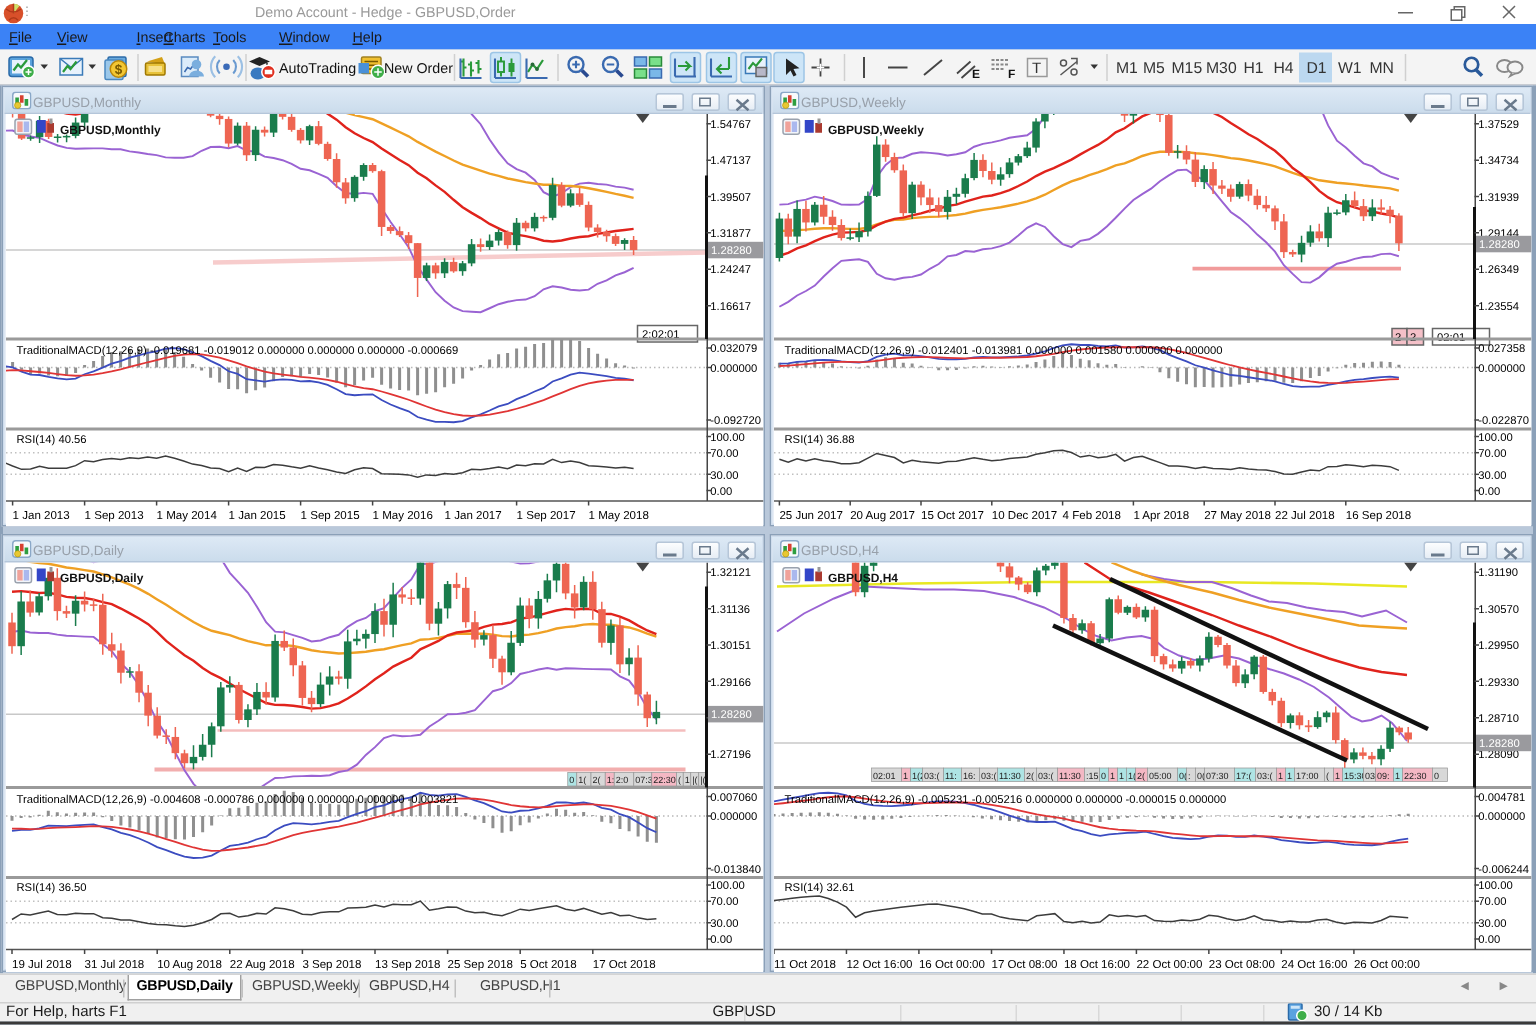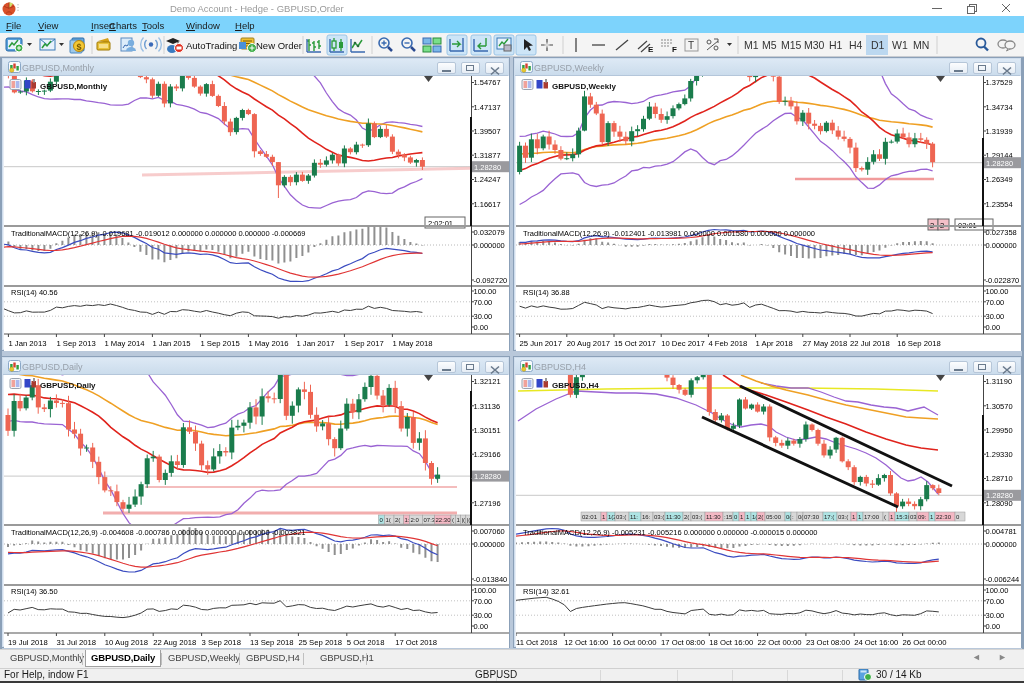--- a/index.html
+++ b/index.html
@@ -9,21 +9,21 @@
       </svg>
       <span style="position:absolute;left:14px;top:3px;color:#999;font:8px 'Liberation Sans'">⋮</span>
       <span style="position:absolute;left:170px;top:3px;color:#9a9a9a;font:9.5px 'Liberation Sans'">Demo Account - Hedge - GBPUSD,Order</span>
       <svg width="90" height="17" style="position:absolute;left:925px;top:0">
         <path d="M7,8.5 L17,8.5" stroke="#666"></path>
         <rect x="44.5" y="4.5" width="7" height="7" fill="none" stroke="#666"></rect>
         <rect x="42.5" y="6.5" width="7" height="7" fill="#fff" stroke="#666"></rect>
         <path d="M77,4 L85,12 M85,4 L77,12" stroke="#666"></path>
       </svg>
     </div>
-    <div style="position:absolute;left:0;top:16px;width:1024px;height:17px;background:#7dd3fc;font:9.5px 'Liberation Sans';color:#1a1a1a">
+    <div style="position:absolute;left:0;top:16px;width:1024px;height:17px;background:#3b82f6;font:9.5px 'Liberation Sans';color:#1a1a1a">
       <span style="position:absolute;left:6px;top:4px"><u>F</u>ile</span>
       <span style="position:absolute;left:38px;top:4px"><u>V</u>iew</span>
       <span style="position:absolute;left:91px;top:4px"><u>I</u>nsert</span>
       <span style="position:absolute;left:109px;top:4px"><u>C</u>harts</span>
       <span style="position:absolute;left:142px;top:4px"><u>T</u>ools</span>
       <span style="position:absolute;left:186px;top:4px"><u>W</u>indow</span>
       <span style="position:absolute;left:235px;top:4px"><u>H</u>elp</span>
     </div>
     <div style="position:absolute;left:0;top:33px;width:1024px;height:24px;background:#f4f4f4;border-bottom:1px solid #c8ccd2">
       <svg width="1024" height="24" style="position:absolute;left:0;top:0" font-family="Liberation Sans">
@@ -1565,21 +1565,21 @@
       <span style="position:absolute;left:320px;top:2px">GBPUSD,H1</span>
       <span style="position:absolute;left:82px;top:3px;width:1px;height:12px;background:#c0c0c0"></span>
       <span style="position:absolute;left:161px;top:3px;width:1px;height:12px;background:#c0c0c0"></span>
       <span style="position:absolute;left:239px;top:3px;width:1px;height:12px;background:#c0c0c0"></span>
       <span style="position:absolute;left:303px;top:3px;width:1px;height:12px;background:#c0c0c0"></span>
       <span style="position:absolute;left:366px;top:3px;width:1px;height:12px;background:#c0c0c0"></span>
       <span style="position:absolute;left:972px;top:2px;color:#888;font-size:9px">◄</span>
       <span style="position:absolute;left:998px;top:2px;color:#888;font-size:9px">►</span>
     </div>
     <div style="position:absolute;left:0;top:668px;width:1024px;height:13px;background:#f0f0f0;border-top:1px solid #d0d0d0;font:10px 'Liberation Sans';color:#1a1a1a">
-      <span style="position:absolute;left:4px;top:0px">For Help, indow F1</span>
+      <span style="position:absolute;left:4px;top:0px">For Help, harts F1</span>
       <span style="position:absolute;left:475px;top:0px">GBPUSD</span>
       <span style="position:absolute;left:496px;top:1px;width:1px;height:11px;background:#d8d8d8"></span>
       <span style="position:absolute;left:600px;top:1px;width:1px;height:11px;background:#d8d8d8"></span>
       <span style="position:absolute;left:677px;top:1px;width:1px;height:11px;background:#d8d8d8"></span>
       <span style="position:absolute;left:732px;top:1px;width:1px;height:11px;background:#d8d8d8"></span>
       <span style="position:absolute;left:787px;top:1px;width:1px;height:11px;background:#d8d8d8"></span>
       <span style="position:absolute;left:842px;top:1px;width:1px;height:11px;background:#d8d8d8"></span>
       <svg width="14" height="12" style="position:absolute;left:858px;top:0px">
         <rect x="1" y="0" width="9" height="11" rx="1" fill="#5aa2e0" stroke="#2a6aa8"></rect>
         <rect x="2.5" y="1.5" width="6" height="2" fill="#cde5f8"></rect>

